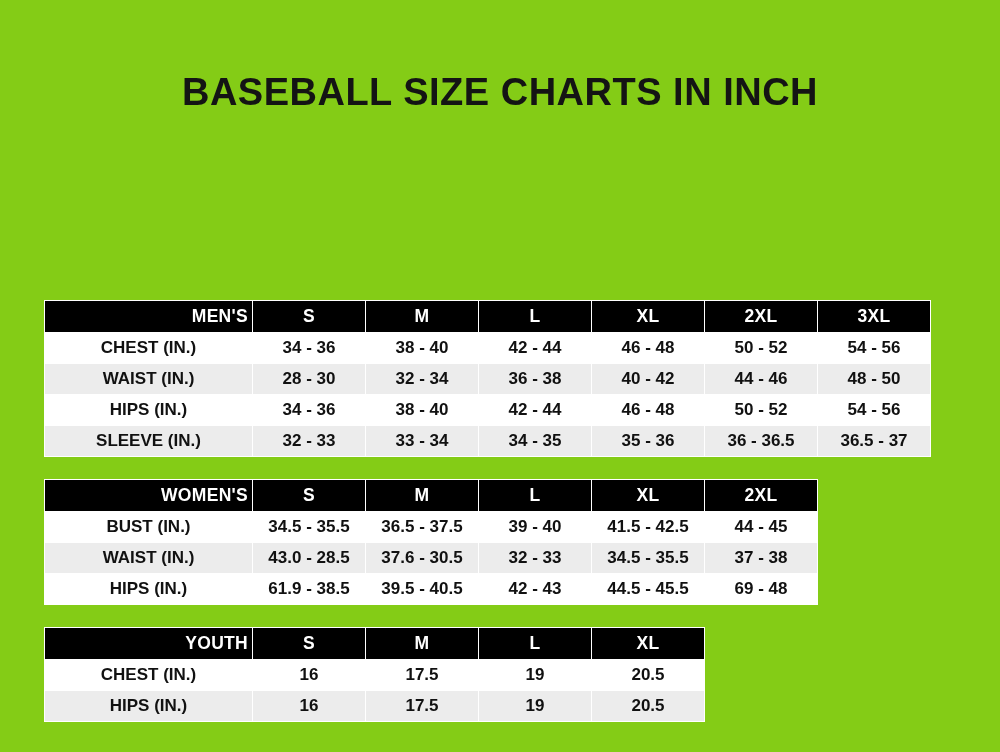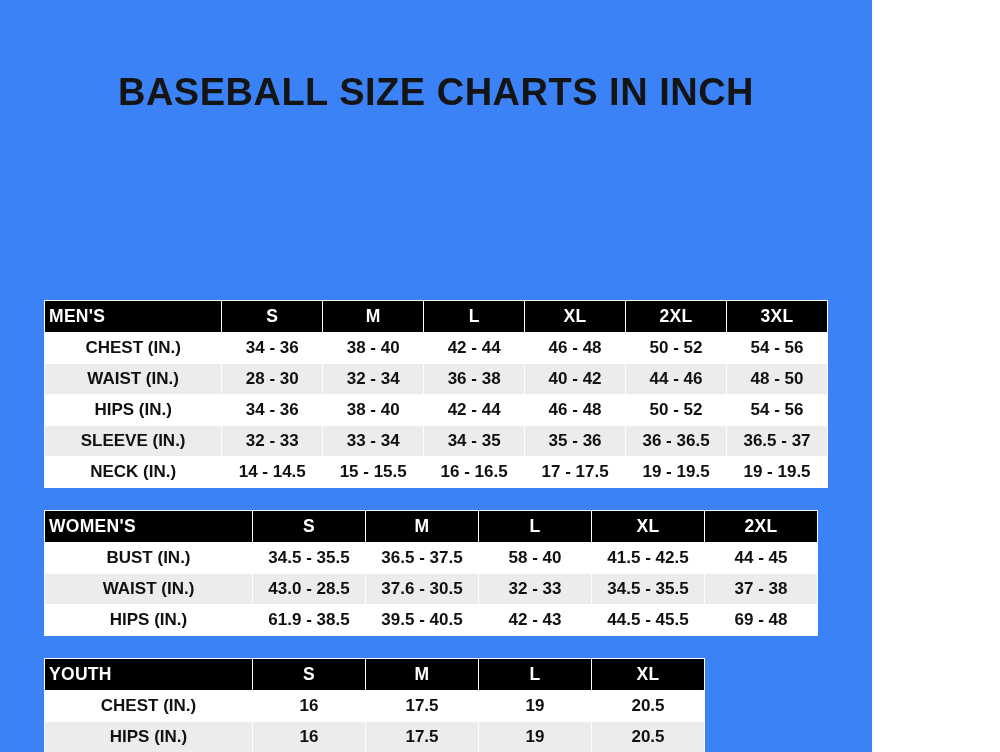--- a/index.html
+++ b/index.html
@@ -10,23 +10,23 @@
     width: 1000px;
     height: 752px;
     background: #ffffff;
     font-family: "Liberation Sans", sans-serif;
     color: #111111;
     overflow: hidden;
   }
 
   .page {
     position: relative;
-    width: 872px;
+    width: 1000px;
     height: 752px;
-    background: #3b82f6;
+    background: #84cc16;
   }
 
   .title {
     text-align: center;
     font-size: 38px;
     font-weight: bold;
     letter-spacing: 0.5px;
     color: #141414;
     margin: 0;
     padding-top: 72px;
@@ -58,21 +58,21 @@
 
   .size-table thead th {
     background: #000000;
     color: #ffffff;
     font-size: 17.5px;
     letter-spacing: 0.3px;
     height: 32px;
   }
 
   .size-table thead th.rowlabel {
-    text-align: left;
+    text-align: right;
   }
 
   .size-table tbody tr.odd td {
     background: #ffffff;
   }
   .size-table tbody tr.even td {
     background: #ececec;
   }
 
   .size-table tbody td.rowlabel {
@@ -154,29 +154,20 @@
         </tr>
         <tr class="even">
           <td class="rowlabel">SLEEVE (IN.)</td>
           <td>32 - 33</td>
           <td>33 - 34</td>
           <td>34 - 35</td>
           <td>35 - 36</td>
           <td>36 - 36.5</td>
           <td>36.5 - 37</td>
         </tr>
-        <tr class="odd">
-          <td class="rowlabel">NECK (IN.)</td>
-          <td>14 - 14.5</td>
-          <td>15 - 15.5</td>
-          <td>16 - 16.5</td>
-          <td>17 - 17.5</td>
-          <td>19 - 19.5</td>
-          <td>19 - 19.5</td>
-        </tr>
       </tbody>
     </table>
 
     <div class="spacer-small"></div>
 
     <table class="size-table women">
       <colgroup>
         <col class="c0">
           <col class="cx">
           <col class="cx">
@@ -192,21 +183,21 @@
           <th>L</th>
           <th>XL</th>
           <th>2XL</th>
         </tr>
       </thead>
       <tbody>
         <tr class="odd">
           <td class="rowlabel">BUST (IN.)</td>
           <td>34.5 - 35.5</td>
           <td>36.5 - 37.5</td>
-          <td>58 - 40</td>
+          <td>39 - 40</td>
           <td>41.5 - 42.5</td>
           <td>44 - 45</td>
         </tr>
         <tr class="even">
           <td class="rowlabel">WAIST (IN.)</td>
           <td>43.0 - 28.5</td>
           <td>37.6 - 30.5</td>
           <td>32 - 33</td>
           <td>34.5 - 35.5</td>
           <td>37 - 38</td>

